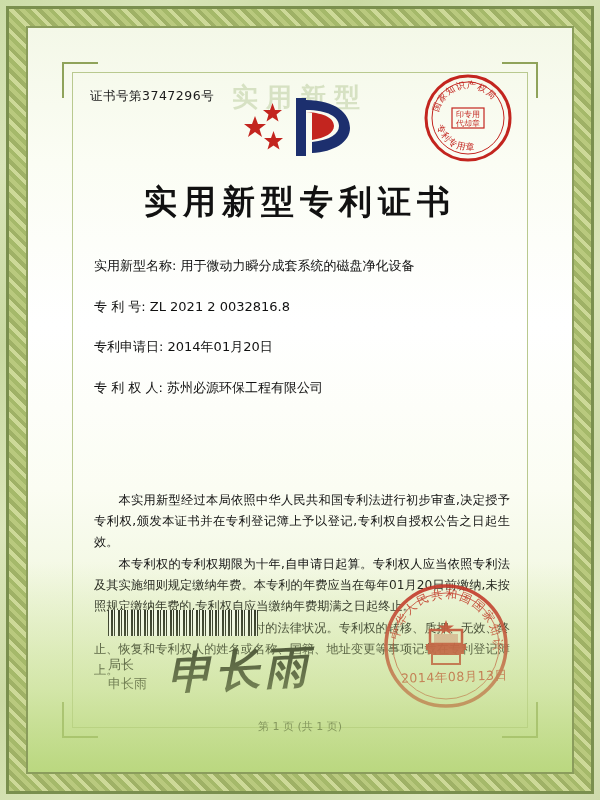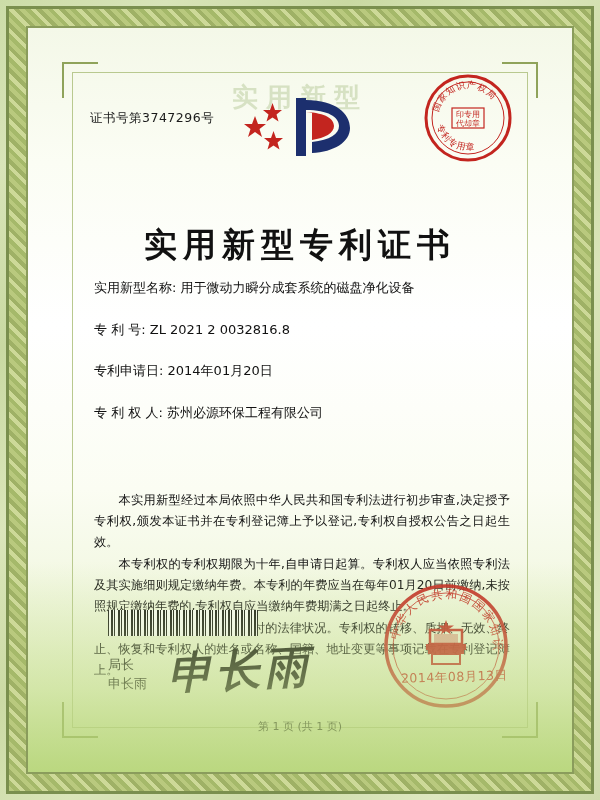--- a/index.html
+++ b/index.html
@@ -99,21 +99,21 @@
     color: rgba(140, 170, 95, 0.30);
     font-family: "DejaVu Sans", sans-serif;
     font-weight: bold;
     pointer-events: none;
     user-select: none;
   }
 
   .cert-number {
     position: absolute;
     left: 62px;
-    top: 82px;
+    top: 60px;
     font-size: 12.5px;
     color: #1a1a1a;
     letter-spacing: 0.5px;
     white-space: nowrap;
   }
 
   
   .logo {
     position: absolute;
     left: 50%;
@@ -127,38 +127,36 @@
   .main-title {
     position: absolute;
     left: 0; right: 0;
     top: 152px;
     text-align: center;
     font-size: 33px;
     font-weight: bold;
     letter-spacing: 6px;
     color: #111;
     font-family: "DejaVu Sans", sans-serif;
-    margin-top: 43px;
   }
 
   .fields {
     position: absolute;
     left: 66px;
     right: 60px;
     top: 228px;
   }
   .field-row {
     font-size: 13px;
     color: #111;
     margin-bottom: 21px;
     line-height: 1.5;
     white-space: nowrap;
     overflow: hidden;
     text-overflow: ellipsis;
-    margin-top: 22px;
   }
   .field-label {
     display: inline-block;
     color: #111;
   }
   .field-value {
     display: inline;
     color: #111;
   }
 

